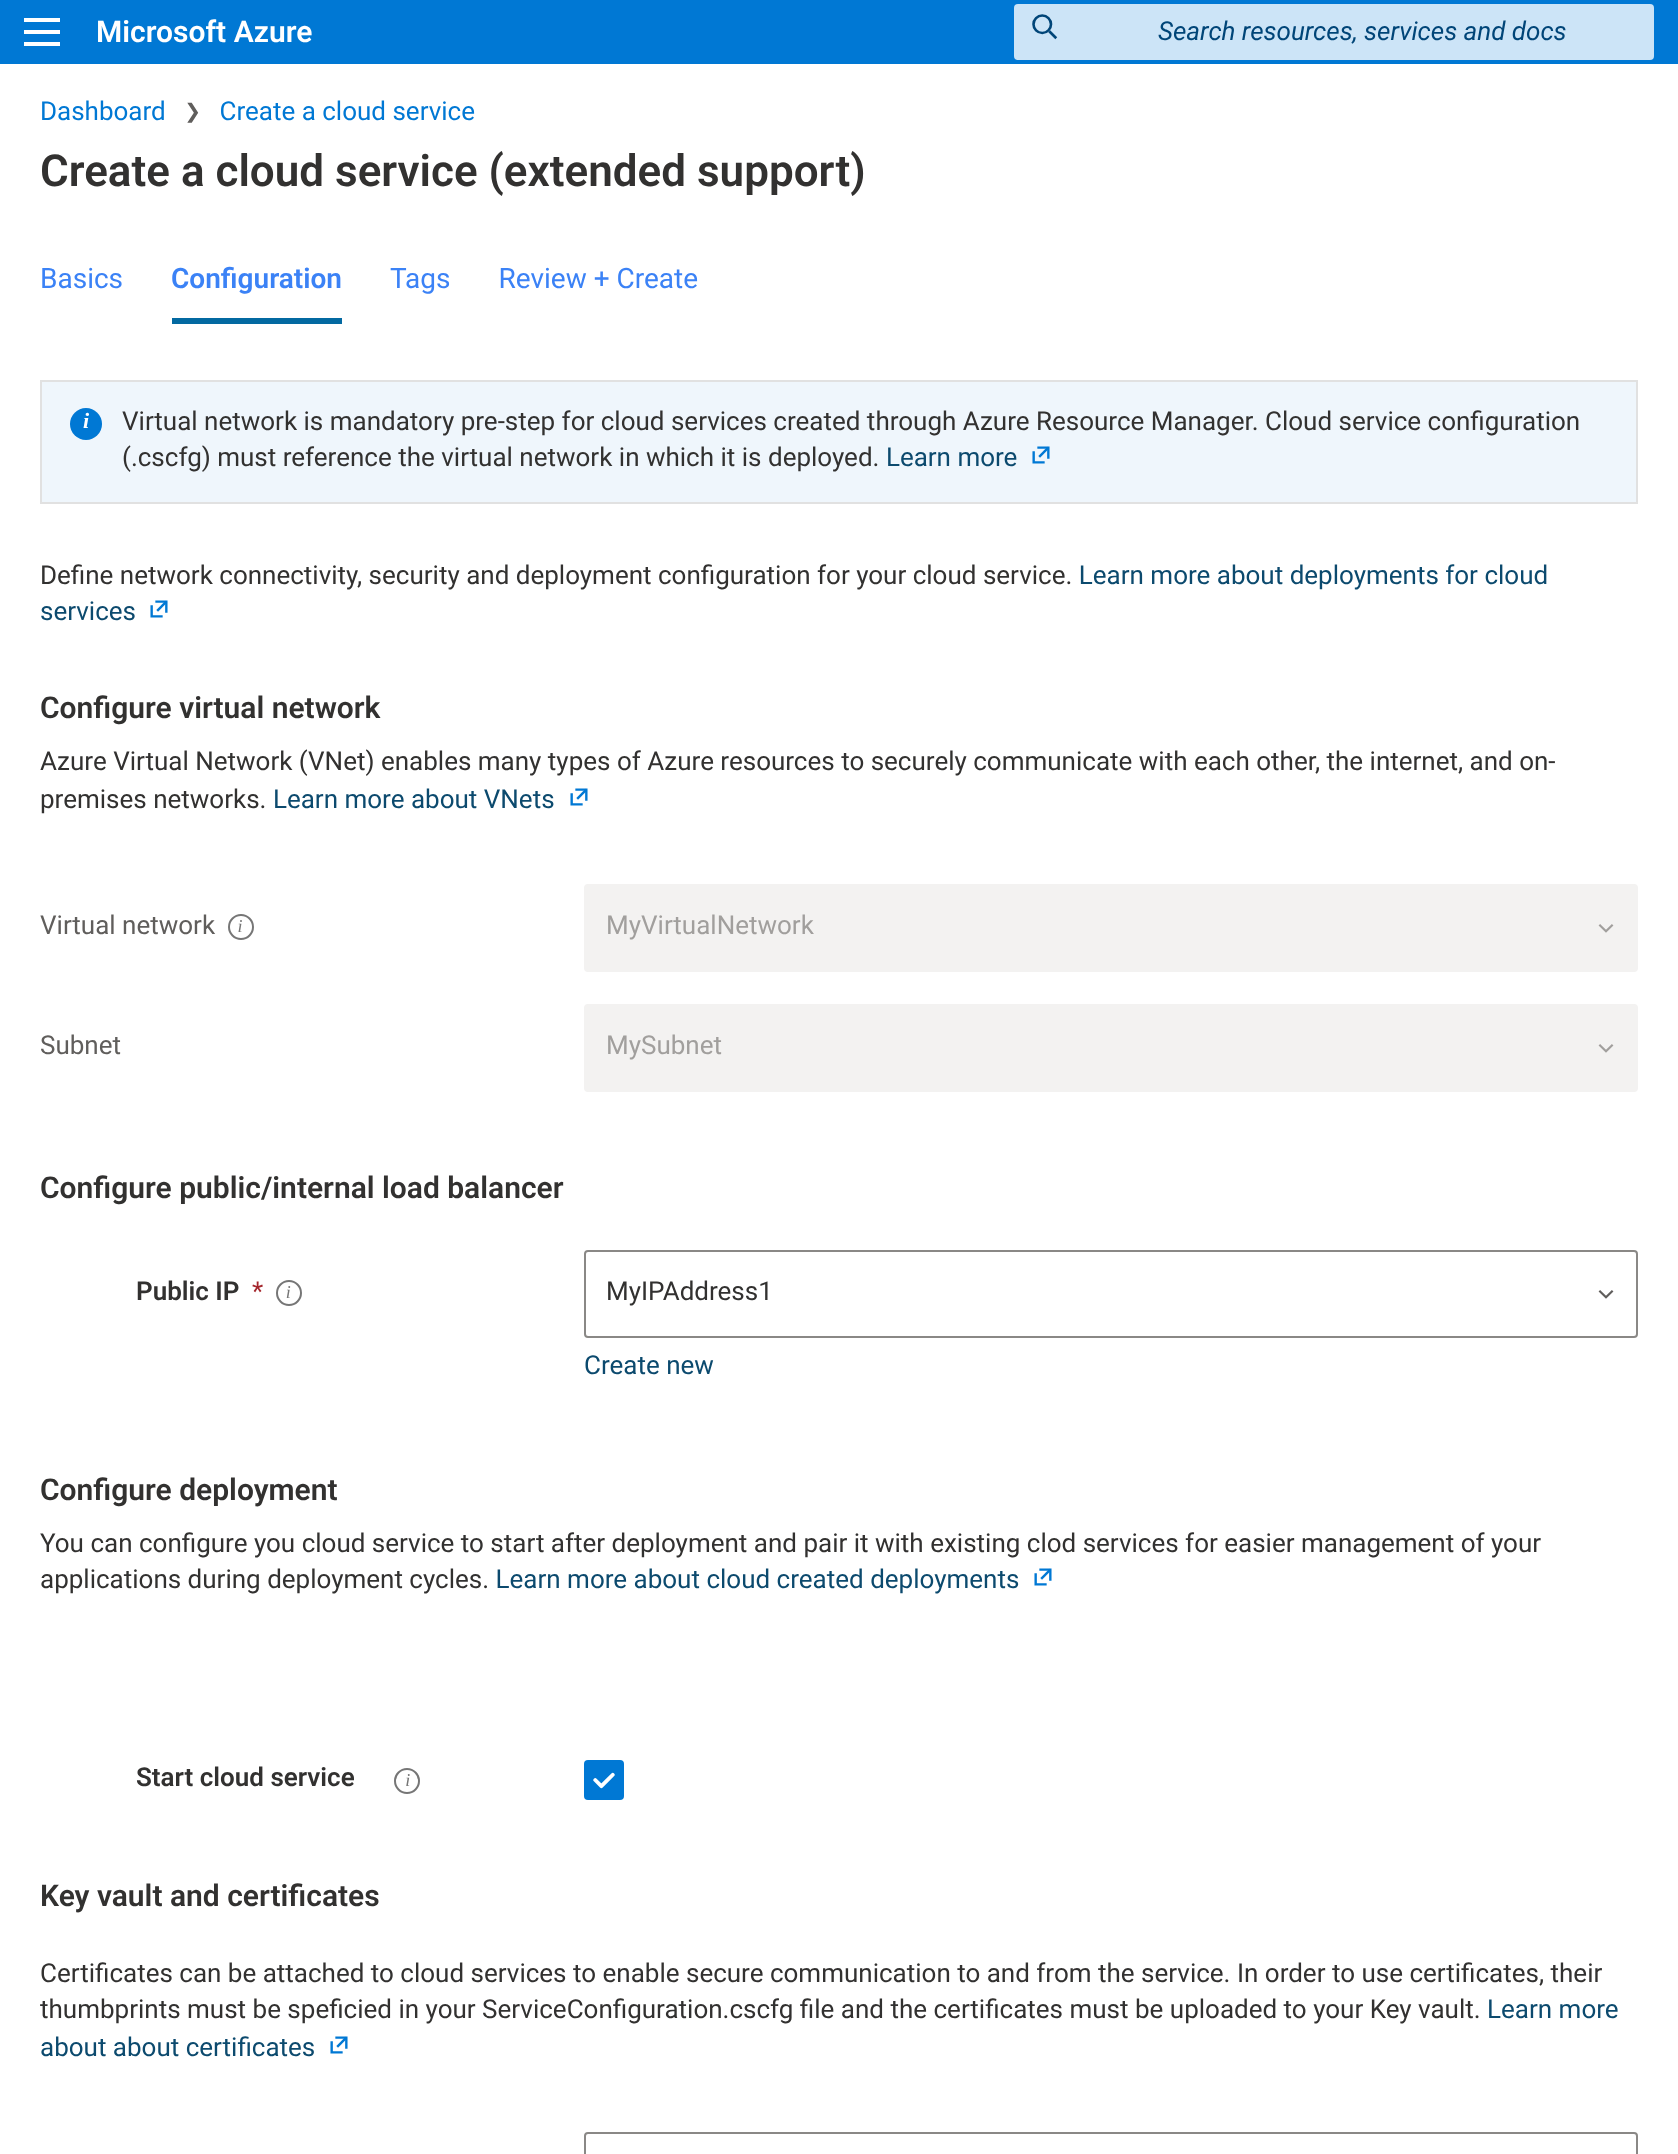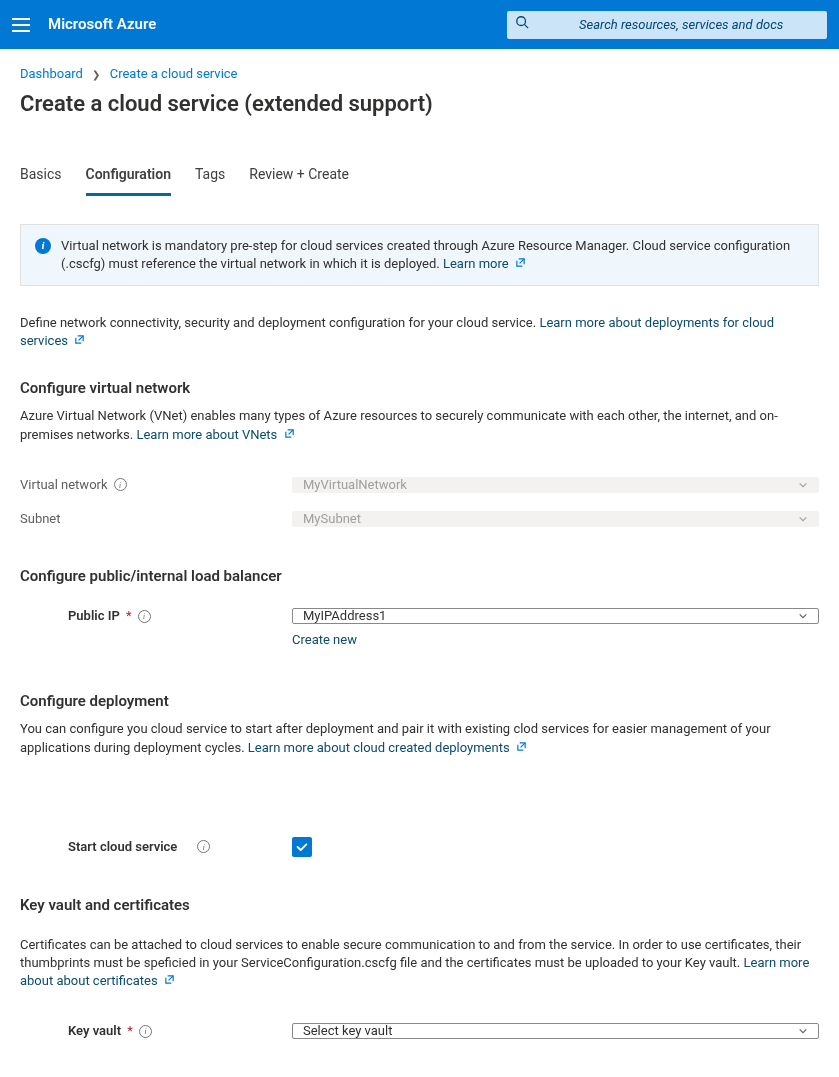--- a/index.html
+++ b/index.html
@@ -1,45 +1,45 @@
 <!DOCTYPE html>
 <html><head>
 <meta charset="utf-8">
 <style>
   * { box-sizing: border-box; margin: 0; padding: 0; font-family: "Segoe UI", -apple-system, BlinkMacSystemFont, Roboto, sans-serif; }
   body { width: 839px; background: #fff; color: #323130; font-size: 14px; line-height: 1.4; }
-  .topbar { height: 49px; background: #0078d4; display: flex; align-items: center; padding: 0 12px; gap: 18px; }
+  .topbar { height: 32px; background: #0078d4; display: flex; align-items: center; padding: 0 12px; gap: 18px; }
   .hamburger { width: 18px; height: 14px; display: flex; flex-direction: column; justify-content: space-between; cursor: pointer; }
   .hamburger span { display:block; height:2px; background:#fff; }
   .brand { color:#fff; font-size:15px; font-weight:600; flex-shrink:0; }
   .search-wrap { margin-left:auto; width: 320px; height:28px; background:#cce4f7; display:flex; align-items:center; border-radius:2px; padding:0 8px; gap:6px; }
   .search-wrap input { border:none; outline:none; background:transparent; flex:1; font-size:13px; color:#004578;margin-left:44px; }
   .search-wrap input::placeholder { color:#004578; font-style:italic; }
   .content { padding: 16px 20px 40px 20px; }
   .breadcrumb { font-size:13px; margin-bottom:6px; color:#605e5c; }
   .breadcrumb a { color:#0078d4; text-decoration:none; }
   .breadcrumb .sep { margin:0 6px; color:#605e5c; font-size:10px; vertical-align:middle; }
   h1.page-title { font-size:22px; font-weight:600; color:#323130; margin-bottom:28px; }
   .tabs { display:flex; gap:24px; border-bottom:none; margin-bottom:28px; font-size:14px; }
-  .tab { padding-bottom:8px; cursor:pointer; color:#404040;margin-top:17px; }
+  .tab { padding-bottom:8px; cursor:pointer; color:#3b82f6; }
   .tab.active { font-weight:600; border-bottom:3px solid #0369a1; }
   .infobox { background:#eff6fc; border:1px solid #e1e1e1; padding:12px 14px; display:flex; gap:10px; margin-bottom:28px; font-size:13px; }
   .infobox .info-icon-circle { width:16px; height:16px; border-radius:50%; background:#0078d4; color:#fff; font-size:11px; font-weight:700; display:flex; align-items:center; justify-content:center; flex-shrink:0; margin-top:1px; font-style:italic; font-family:Georgia,serif; }
   .link { color:#0c4a6e; text-decoration:none; }
   .ext-icon { display:inline-block; width:11px; height:11px; margin-left:3px; position:relative; vertical-align:baseline; }
   .ext-icon svg { width:11px; height:11px; display:block; }
   .section-intro { font-size:13px; margin-bottom:28px; }
   h2.section-h { font-size:15px; font-weight:600; margin-bottom:8px; margin-top:10px; }
   .section-desc { font-size:13px; margin-bottom:20px; }
   .form-row { display:flex; align-items:center; margin-bottom:16px; }
   .form-label { width:272px; flex-shrink:0; font-size:13px; color:#605e5c; display:flex; align-items:center; gap:6px; }
   .form-label.semi { color:#323130; font-weight:400;padding-left:48px; }
   .req { color:#a4262c; margin-left:3px; }
   .info-outline { width:13px; height:13px; border:1px solid #767676; border-radius:50%; display:inline-flex; align-items:center; justify-content:center; font-size:9px; color:#767676; font-style:italic; font-family:Georgia,serif; cursor:help; }
-  .select-box { flex:1; height:16px; border:1px solid #8a8886; background:#fff; display:flex; align-items:center; padding:0 10px; justify-content:space-between; font-size:13px; cursor:pointer; border-radius:2px; }
+  .select-box { flex:1; height:44px; border:1px solid #8a8886; background:#fff; display:flex; align-items:center; padding:0 10px; justify-content:space-between; font-size:13px; cursor:pointer; border-radius:2px; }
   .select-box.disabled { background:#f3f2f1; border-color:#f3f2f1; color:#a19f9d; cursor:default; }
   .chevron { width:10px; height:10px; }
   .chevron svg { width:10px; height:10px; display:block; }
   .under-link { margin-left:272px; font-size:13px; margin-top:-10px; margin-bottom:20px; }
   .checkbox { width:20px; height:20px; background:#0078d4; display:flex; align-items:center; justify-content:center; cursor:pointer; border-radius:2px; }
   .checkbox svg { width:14px; height:14px; }
   .spacer-lg { height:30px; }
   .spacer-md { height:12px; }
 </style>
 </head>

